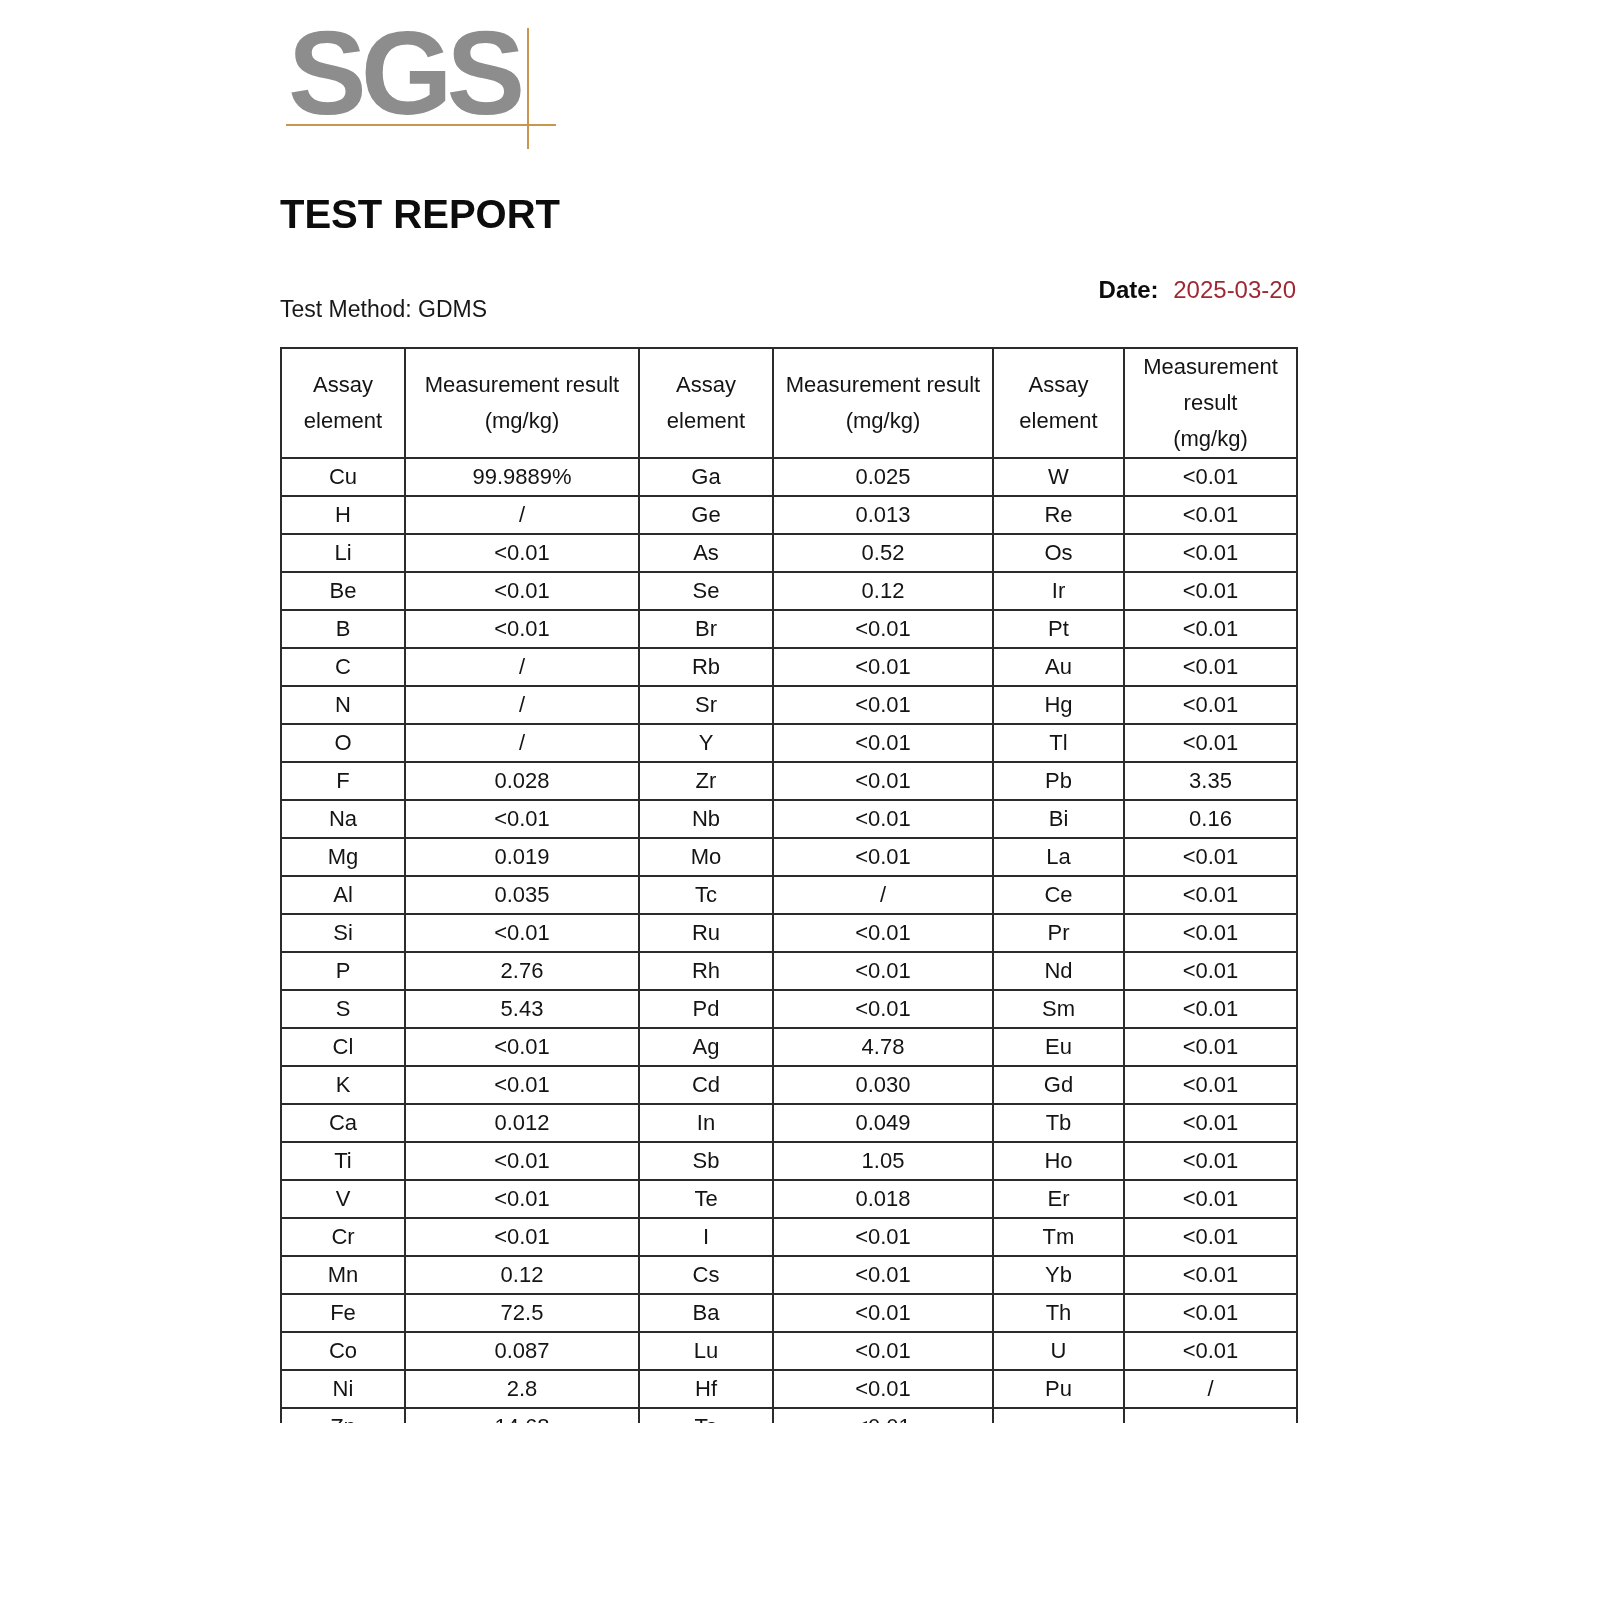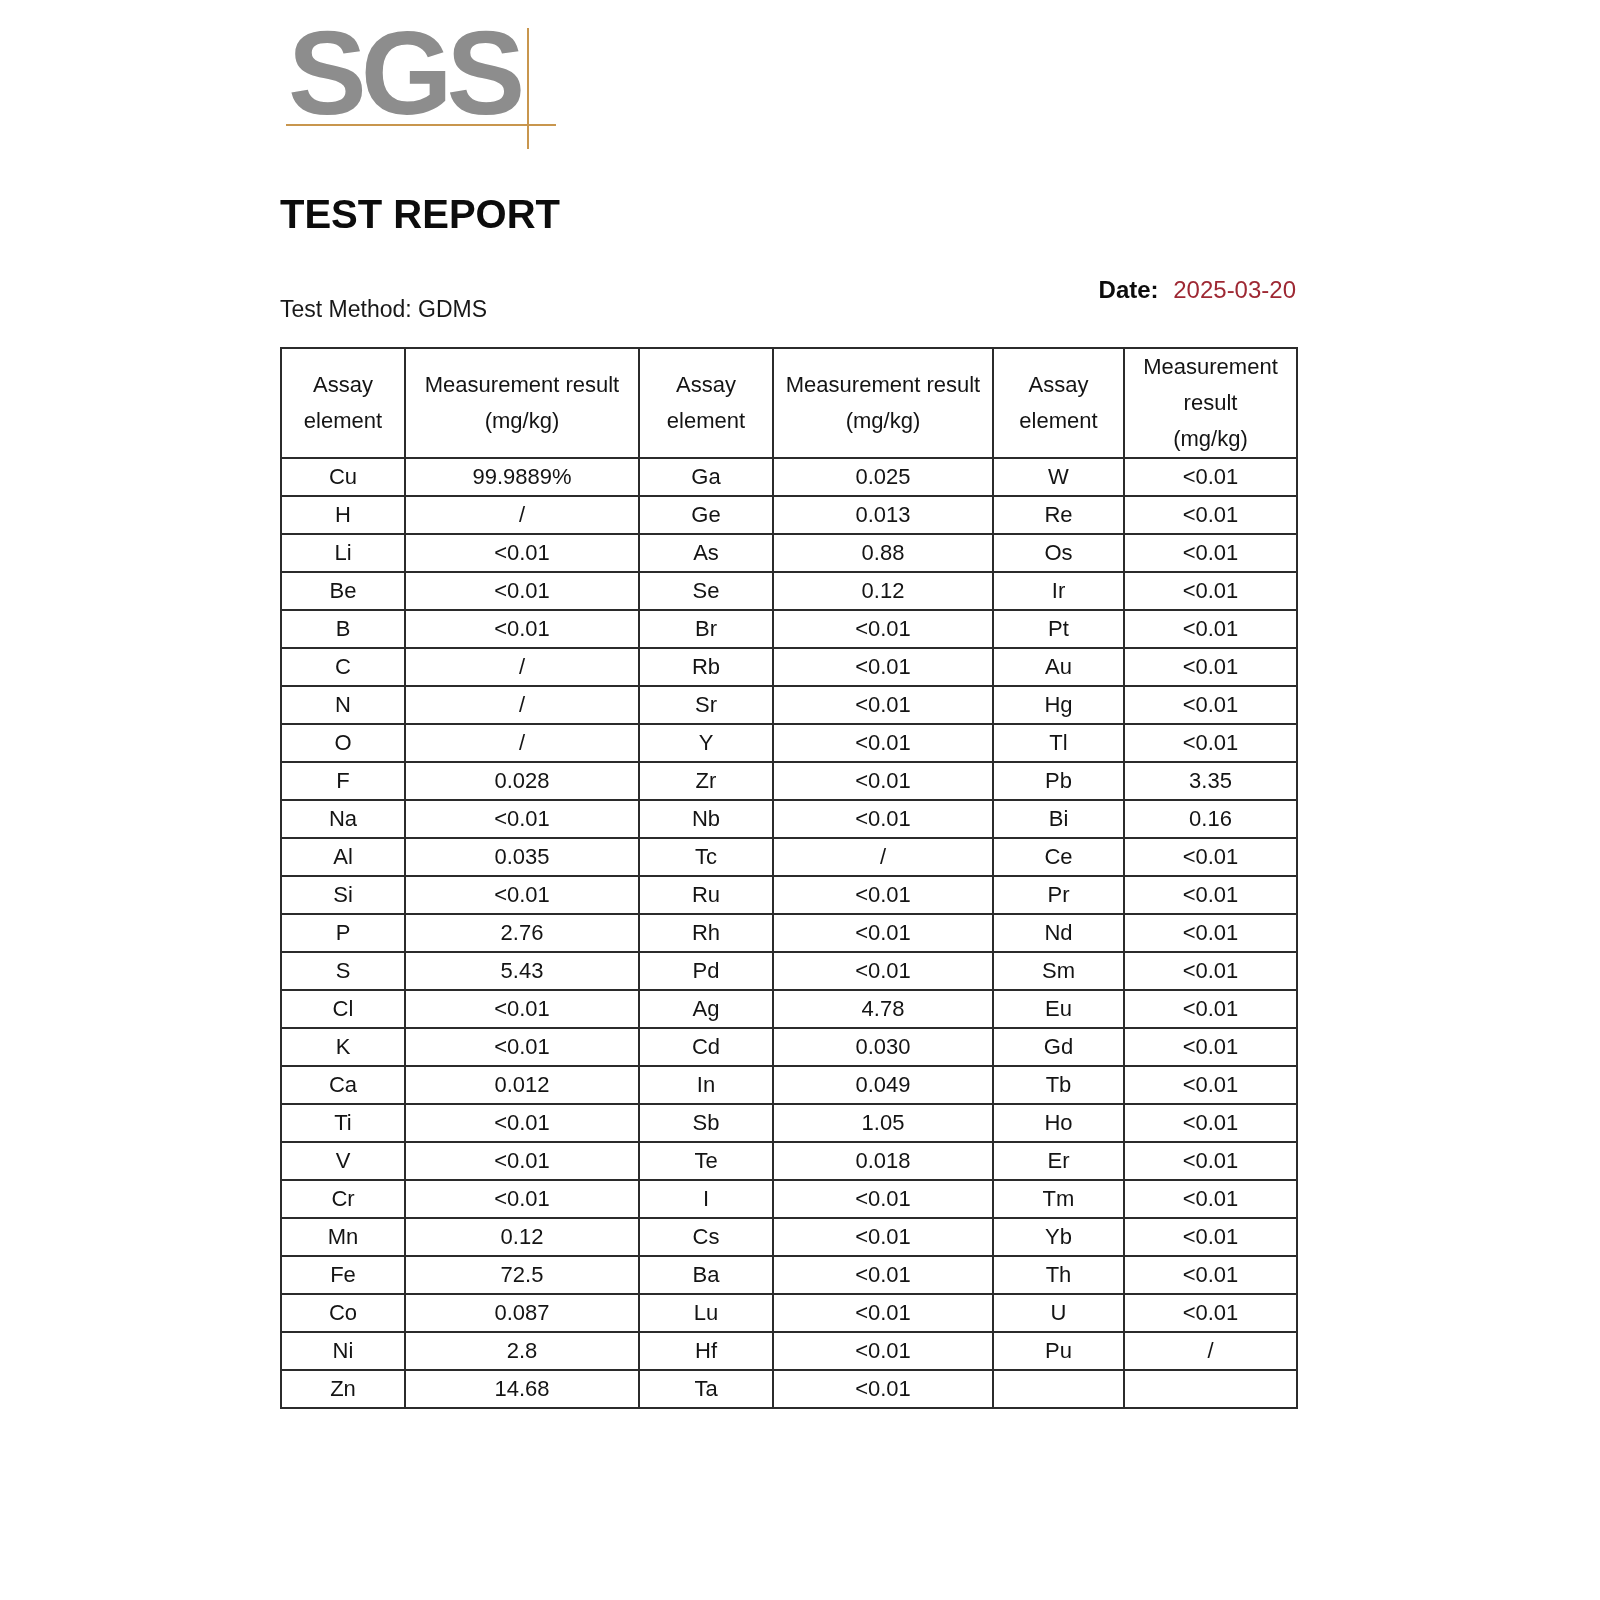--- a/index.html
+++ b/index.html
@@ -162,21 +162,21 @@
           <td>/</td>
           <td>Ge</td>
           <td>0.013</td>
           <td>Re</td>
           <td>&lt;0.01</td>
         </tr>
         <tr>
           <td>Li</td>
           <td>&lt;0.01</td>
           <td>As</td>
-          <td>0.88</td>
+          <td>0.52</td>
           <td>Os</td>
           <td>&lt;0.01</td>
         </tr>
         <tr>
           <td>Be</td>
           <td>&lt;0.01</td>
           <td>Se</td>
           <td>0.12</td>
           <td>Ir</td>
           <td>&lt;0.01</td>
@@ -221,20 +221,28 @@
           <td>Pb</td>
           <td>3.35</td>
         </tr>
         <tr>
           <td>Na</td>
           <td>&lt;0.01</td>
           <td>Nb</td>
           <td>&lt;0.01</td>
           <td>Bi</td>
           <td>0.16</td>
+        </tr>
+        <tr>
+          <td>Mg</td>
+          <td>0.019</td>
+          <td>Mo</td>
+          <td>&lt;0.01</td>
+          <td>La</td>
+          <td>&lt;0.01</td>
         </tr>
         <tr>
           <td>Al</td>
           <td>0.035</td>
           <td>Tc</td>
           <td>/</td>
           <td>Ce</td>
           <td>&lt;0.01</td>
         </tr>
         <tr>

